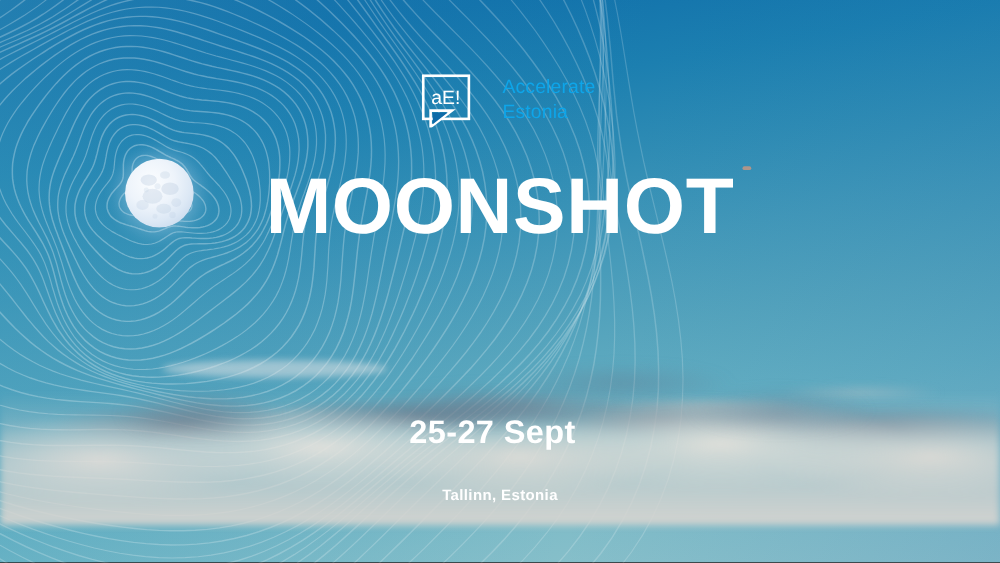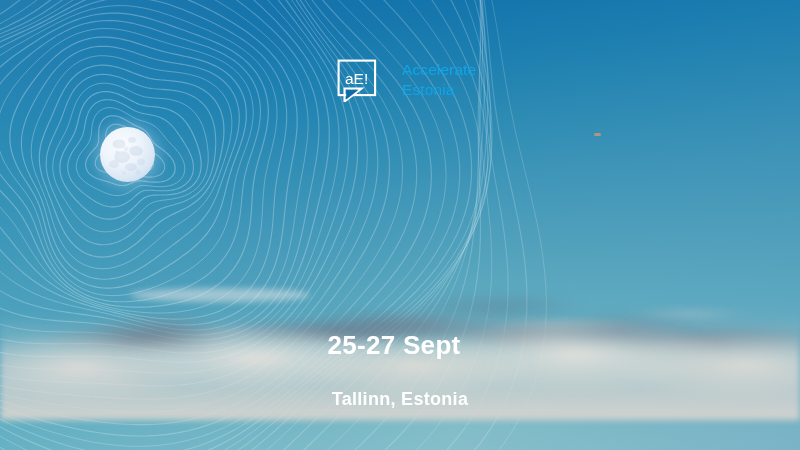--- a/index.html
+++ b/index.html
@@ -207,21 +207,21 @@
     margin-top: 36px;
   }
 
   
   .location {
     position: absolute;
     left: 0; right: 0;
     top: 389px;
     text-align: center;
     color: #ffffff;
-    font-size: 18px;
+    font-size: 12px;
     font-weight: 600;
     letter-spacing: 0.3px;
   }
 </style>
 </head>
 <body>
 
 <div id="poster">
 
   <div class="sky"></div>
@@ -320,19 +320,20 @@
         <text x="20.6" y="25.6" text-anchor="middle" fill="#ffffff" font-family="Liberation Sans, sans-serif" font-size="15.5" font-weight="400">aE!</text>
       </svg>
     </div>
     <div class="logo-text">
       <span>Accelerate</span><br>
       <span>Estonia</span>
     </div>
   </div>
 
   <div class="title">
+    <span class="title-line">MOONSHOT</span>
   </div>
 
   <div class="date">25-27 Sept</div>
 
   <div class="location">Tallinn, Estonia</div>
 
 </div>
 
 </body></html>

